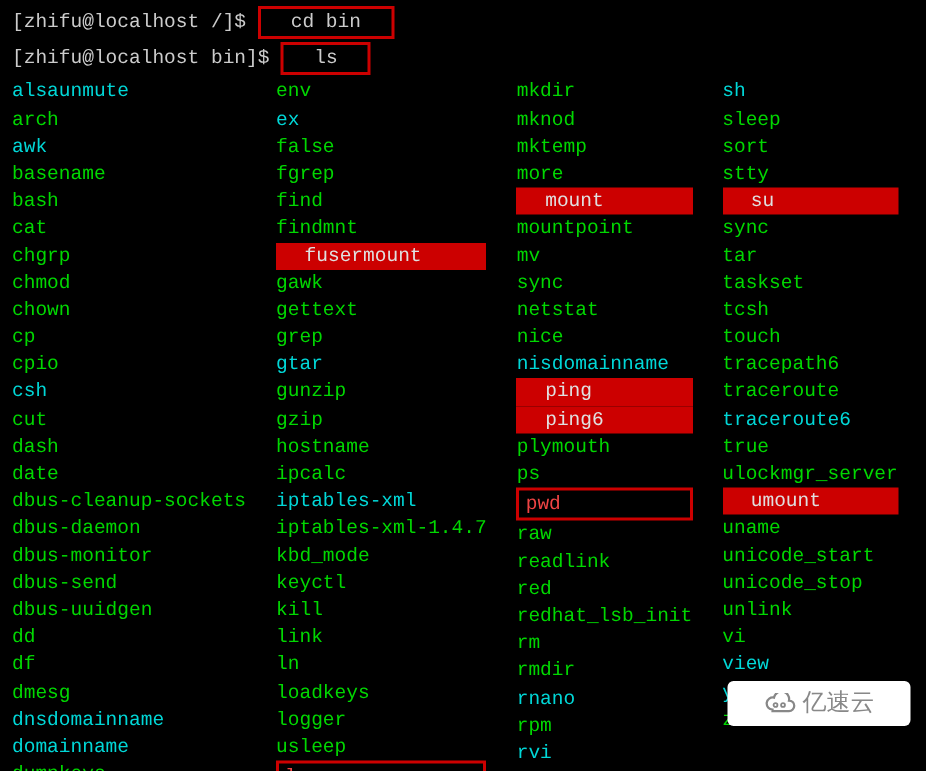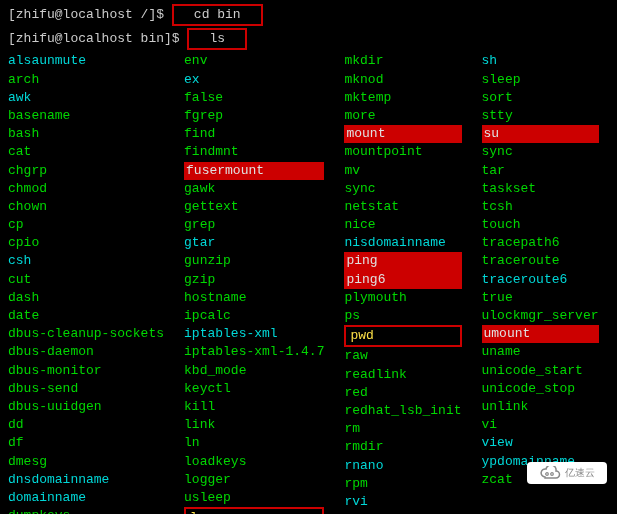--- a/index.html
+++ b/index.html
@@ -41,39 +41,39 @@
     }
     .file-entry {
       white-space: nowrap;
       padding: 0;
     }
     .c-cyan { color: #00d7d7; }
     .c-green { color: #00d700; }
     .c-red-bg {
       color: #e0e0e0;
       background: #cc0000;
-      padding: 0 2px;
+      padding: 0 19px;
       display: inline-block;
     }
     .c-box-red {
-      color: #fde047;
+      color: #ef4444;
       border: 2px solid #cc0000;
       padding: 0 4px;
       display: inline-block;
     }
     .watermark {
       position: absolute;
       bottom: 30px;
       right: 10px;
       background: #fff;
       color: #888;
-      padding: 4px 12px;
+      padding: 4px 24px;
       border-radius: 4px;
       font-family: sans-serif;
-      font-size: 10px;
+      font-size: 16px;
       display: flex;
       align-items: center;
       gap: 4px;
       text-align: center;
     }
     .watermark-icon {
       display: inline-flex;
     }
   </style>
 </head>

